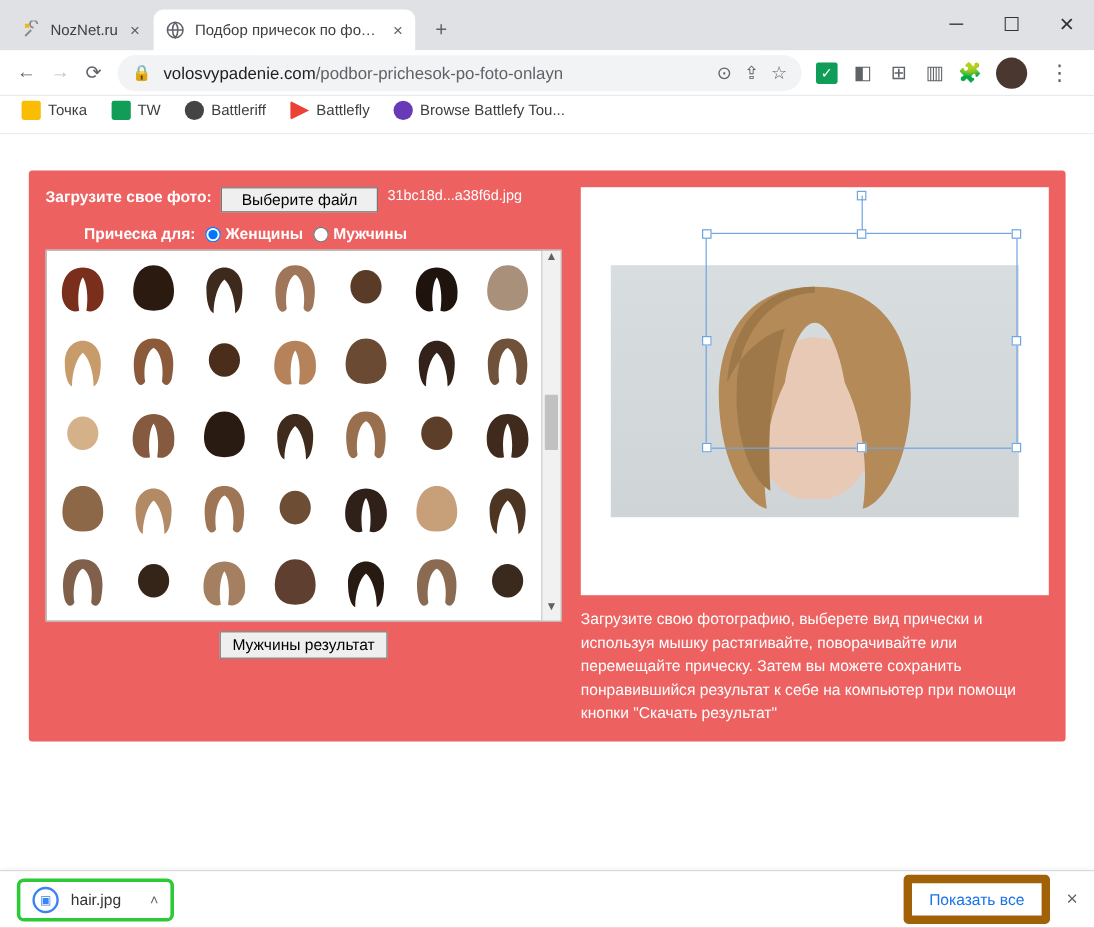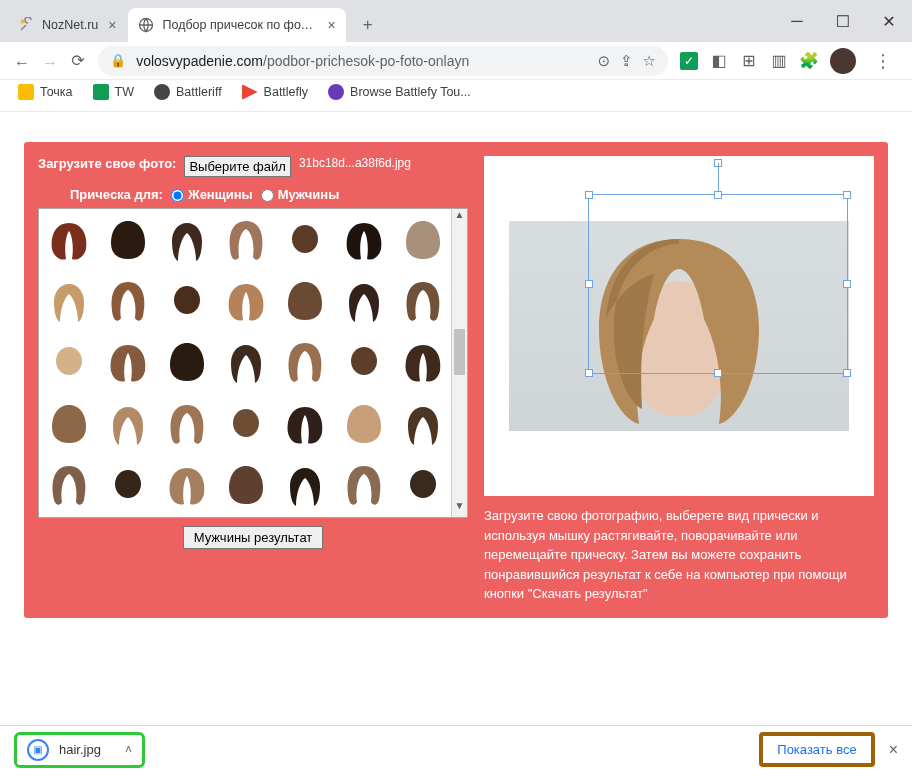--- a/index.html
+++ b/index.html
@@ -26,21 +26,21 @@
 .ext-icons .ic { width: 18px; height: 18px; display:flex; align-items:center; justify-content:center;}
 .avatar { width: 26px; height: 26px; border-radius: 50%; background: #4a3830;}
 .menuicon { font-size: 18px; color:#5f6368; padding:0 6px;}
 .bookmarks { height: 32px; background: #fff; display: flex; align-items: flex-start; padding: 0 10px; border-bottom: 1px solid #e8eaed; gap: 4px;}
 .bm { display: flex; align-items: center; font-size: 12.5px; color: #3c4043; padding: 4px 8px; gap: 6px;}
 .bm .bmic { width: 16px; height: 16px; border-radius: 2px;}
 .content { height: 620px; overflow-y: auto; padding: 0 24px 10px 24px; background: #fff;}
 .widget { background: #ee6161; border-radius: 3px; padding: 14px; margin-top: 30px; color: #fff; display: flex; gap: 16px;}
 .leftcol { width: 430px;}
 .uploadrow { display: flex; gap: 8px; font-size: 13px; font-weight: bold; margin-bottom: 10px;}
-.filebtn { background: #efefef; color: #000; border: 1px solid #767676; padding: 2px 4px; font-size: 13px; font-weight: normal;}
+.filebtn { background: #efefef; color: #000; border: 1px solid #767676; padding: 2px 16px; font-size: 13px; font-weight: normal;}
 .filename { font-size: 12px; font-weight: normal;}
 .genderrow { font-size: 13px; font-weight: bold; display:flex; align-items:flex-end; gap:2px; margin-bottom: 6px; margin-left: 32px;}
 .genderrow input { margin: 0 2px 0 6px;}
 .hairgrid-wrap { background: #fff; border: 1px solid #aaa; height: 310px; position: relative; padding: 2px;}
 .hairgrid { height: 100%; overflow: hidden; display: grid; grid-template-columns: repeat(7, 1fr); gap: 2px; padding-right: 14px;}
 .hairitem { height: 58px; display:flex; align-items:center; justify-content:center;}
 .hairitem svg { width: 46px; height: 46px;}
 .scrollbar { position:absolute; right:0; top:0; bottom:0; width:16px; background:#f1f1f1; border-left:1px solid #ccc;}
 .scrollbar .thumb { position:absolute; right:2px; left:2px; top:120px; height:46px; background:#c1c1c1; border-radius:1px;}
 .scrollbar .arr { position:absolute; left:0; right:0; height:17px; text-align:center; font-size:10px; color:#606060;}
@@ -53,21 +53,21 @@
 .hairoverlay { position:absolute; width:190px; height:200px; top:8px;}
 .selbox { position:absolute; border:1px solid #6ea5e0; left:104px; top:38px; width:260px; height:180px;}
 .handle { position:absolute; width:8px; height:8px; background:#fff; border:1px solid #6ea5e0;}
 .instructions { font-size: 13px; line-height: 1.5; margin-top: 10px;}
 .sectiontitle { font-size: 22px; color:#222; margin: 18px 0 6px; font-weight: normal;}
 .dlbar { position:absolute; bottom:0; left:0; right:0; height:48px; background:#fff; border-top:1px solid #d9d9d9; display:flex; align-items:center; padding: 0 14px; box-shadow: 0 -1px 4px rgba(0,0,0,0.05);}
 .dlitem { display:flex; align-items:center; border:3px solid #2dc937; border-radius:6px; padding: 5px 10px; gap:10px; height:36px;}
 .fileicon { width:22px; height:22px; border:2px solid #3b82f6; border-radius:50%; display:flex; align-items:center; justify-content:center; font-size:10px; color:#3b82f6;}
 .dlname { font-size:13px; color:#333;}
 .chev { color:#5f6368; font-size:12px; margin-left:14px;}
-.showall { margin-left:auto; border:4px solid #a16207; background:#fff; color:#1a73e8; font-size:13px; padding:6px 14px; border-radius:4px;}
+.showall { margin-left:auto; border:7px solid #a16207; background:#fff; color:#1a73e8; font-size:13px; padding:6px 14px; border-radius:4px;}
 .dlclose { margin-left:14px; color:#5f6368; font-size:16px;}
 </style>
 </head>
 <body>
 
 <div class="titlebar">
   <div class="tabs">
     <div class="tab">
       <span class="favicon"><svg viewBox="0 0 16 16">
             <path d="M3 13 L8 8 M10 6 A3 3 0 1 1 13 3" stroke="#888" stroke-width="1.5" fill="none"></path>

